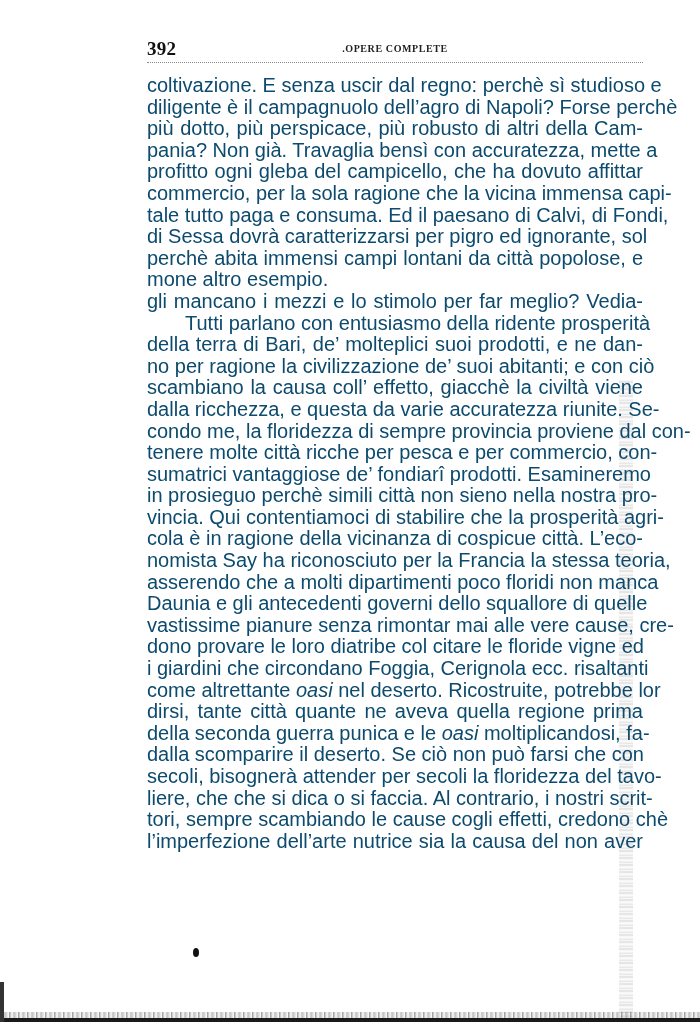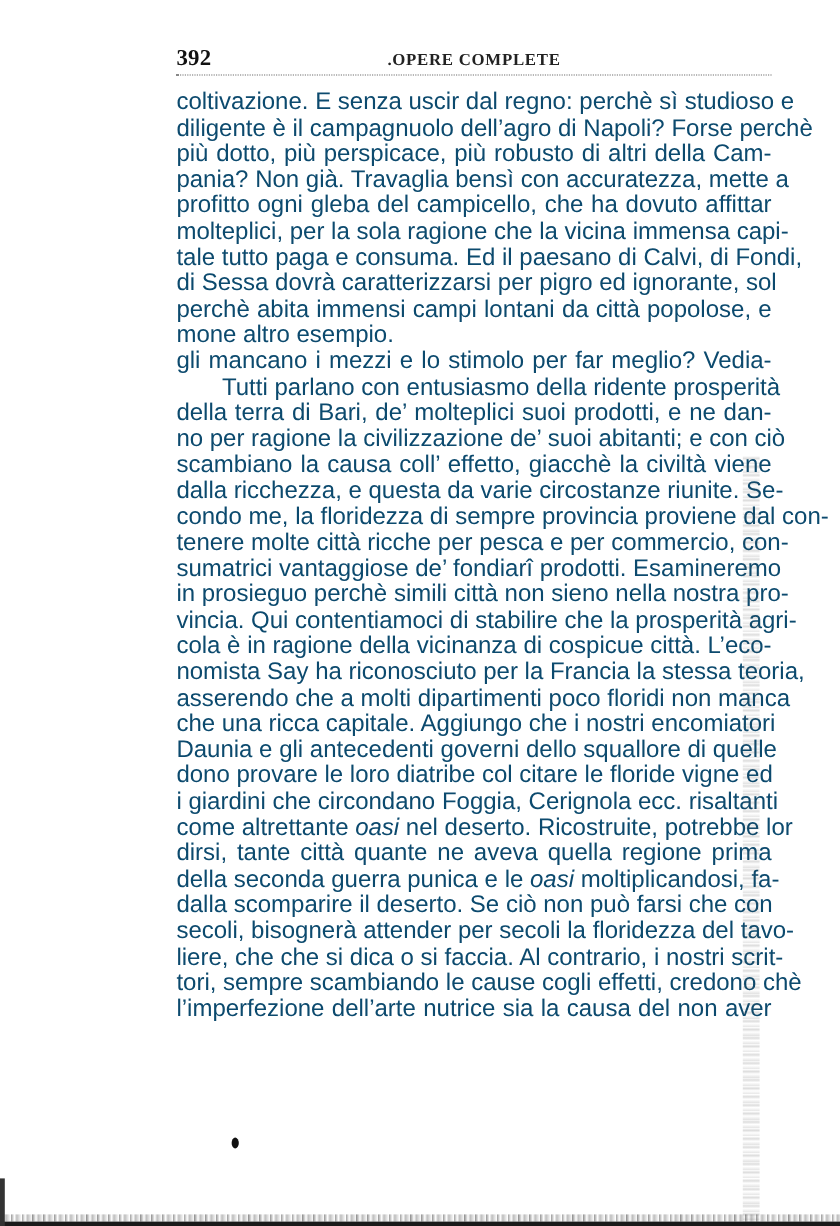--- a/index.html
+++ b/index.html
@@ -40,21 +40,21 @@
       color: #111;
     }
     .running-title {
       position: absolute;
       left: 0;
       right: 0;
       top: 5px;
       text-align: center;
       font-family: "Liberation Serif", serif;
       font-weight: bold;
-      font-size: 14px;
+      font-size: 10px;
       letter-spacing: 0.6px;
       color: #222;
     }
     .head-rule {
       position: absolute;
       left: 147px;
       top: 62px;
       width: 496px;
       height: 0;
       border-top: 1px dotted #888;
@@ -143,41 +143,41 @@
     <span class="running-title">.OPERE COMPLETE</span>
   </div>
   <div class="head-rule"></div>
 
   <div class="body-text">
     <span class="line">coltivazione. E senza uscir dal regno: perchè sì studioso e</span>
     <span class="line">diligente è il campagnuolo dell’agro di Napoli? Forse perchè</span>
     <span class="line">più dotto, più perspicace, più robusto di altri della Cam-</span>
     <span class="line">pania? Non già. Travaglia bensì con accuratezza, mette a</span>
     <span class="line">profitto ogni gleba del campicello, che ha dovuto affittar</span>
-    <span class="line">molteplici, per la sola ragione che la vicina immensa capi-</span>
+    <span class="line">commercio, per la sola ragione che la vicina immensa capi-</span>
     <span class="line">tale tutto paga e consuma. Ed il paesano di Calvi, di Fondi,</span>
     <span class="line">di Sessa dovrà caratterizzarsi per pigro ed ignorante, sol</span>
     <span class="line">perchè abita immensi campi lontani da città popolose, e</span>
     <span class="line last">mone altro esempio.</span>
     <span class="line">gli mancano i mezzi e lo stimolo per far meglio? Vedia-</span>
     <span class="line indent">Tutti parlano con entusiasmo della ridente prosperità</span>
     <span class="line">della terra di Bari, de’ molteplici suoi prodotti, e ne dan-</span>
     <span class="line">no per ragione la civilizzazione de’ suoi abitanti; e con ciò</span>
     <span class="line">scambiano la causa coll’ effetto, giacchè la civiltà viene</span>
-    <span class="line">dalla ricchezza, e questa da varie circostanze riunite. Se-</span>
+    <span class="line">dalla ricchezza, e questa da varie accuratezza riunite. Se-</span>
     <span class="line">condo me, la floridezza di sempre provincia proviene dal con-</span>
     <span class="line">tenere molte città ricche per pesca e per commercio, con-</span>
     <span class="line">sumatrici vantaggiose de’ fondiarî prodotti. Esamineremo</span>
     <span class="line">in prosieguo perchè simili città non sieno nella nostra pro-</span>
     <span class="line">vincia. Qui contentiamoci di stabilire che la prosperità agri-</span>
     <span class="line">cola è in ragione della vicinanza di cospicue città. L’eco-</span>
     <span class="line">nomista Say ha riconosciuto per la Francia la stessa teoria,</span>
     <span class="line">asserendo che a molti dipartimenti poco floridi non manca</span>
-    <span class="line">che una ricca capitale. Aggiungo che i nostri encomiatori</span>
     <span class="line">Daunia e gli antecedenti governi dello squallore di quelle</span>
+    <span class="line">vastissime pianure senza rimontar mai alle vere cause, cre-</span>
     <span class="line">dono provare le loro diatribe col citare le floride vigne ed</span>
     <span class="line">i giardini che circondano Foggia, Cerignola ecc. risaltanti</span>
     <span class="line"><span>come altrettante </span><em>oasi</em><span> nel deserto. Ricostruite, potrebbe lor</span></span>
     <span class="line">dirsi, tante città quante ne aveva quella regione prima</span>
     <span class="line"><span>della seconda guerra punica e le </span><em>oasi</em><span> moltiplicandosi, fa-</span></span>
     <span class="line">dalla scomparire il deserto. Se ciò non può farsi che con</span>
     <span class="line">secoli, bisognerà attender per secoli la floridezza del tavo-</span>
     <span class="line">liere, che che si dica o si faccia. Al contrario, i nostri scrit-</span>
     <span class="line">tori, sempre scambiando le cause cogli effetti, credono chè</span>
     <span class="line">l’imperfezione dell’arte nutrice sia la causa del non aver</span>

